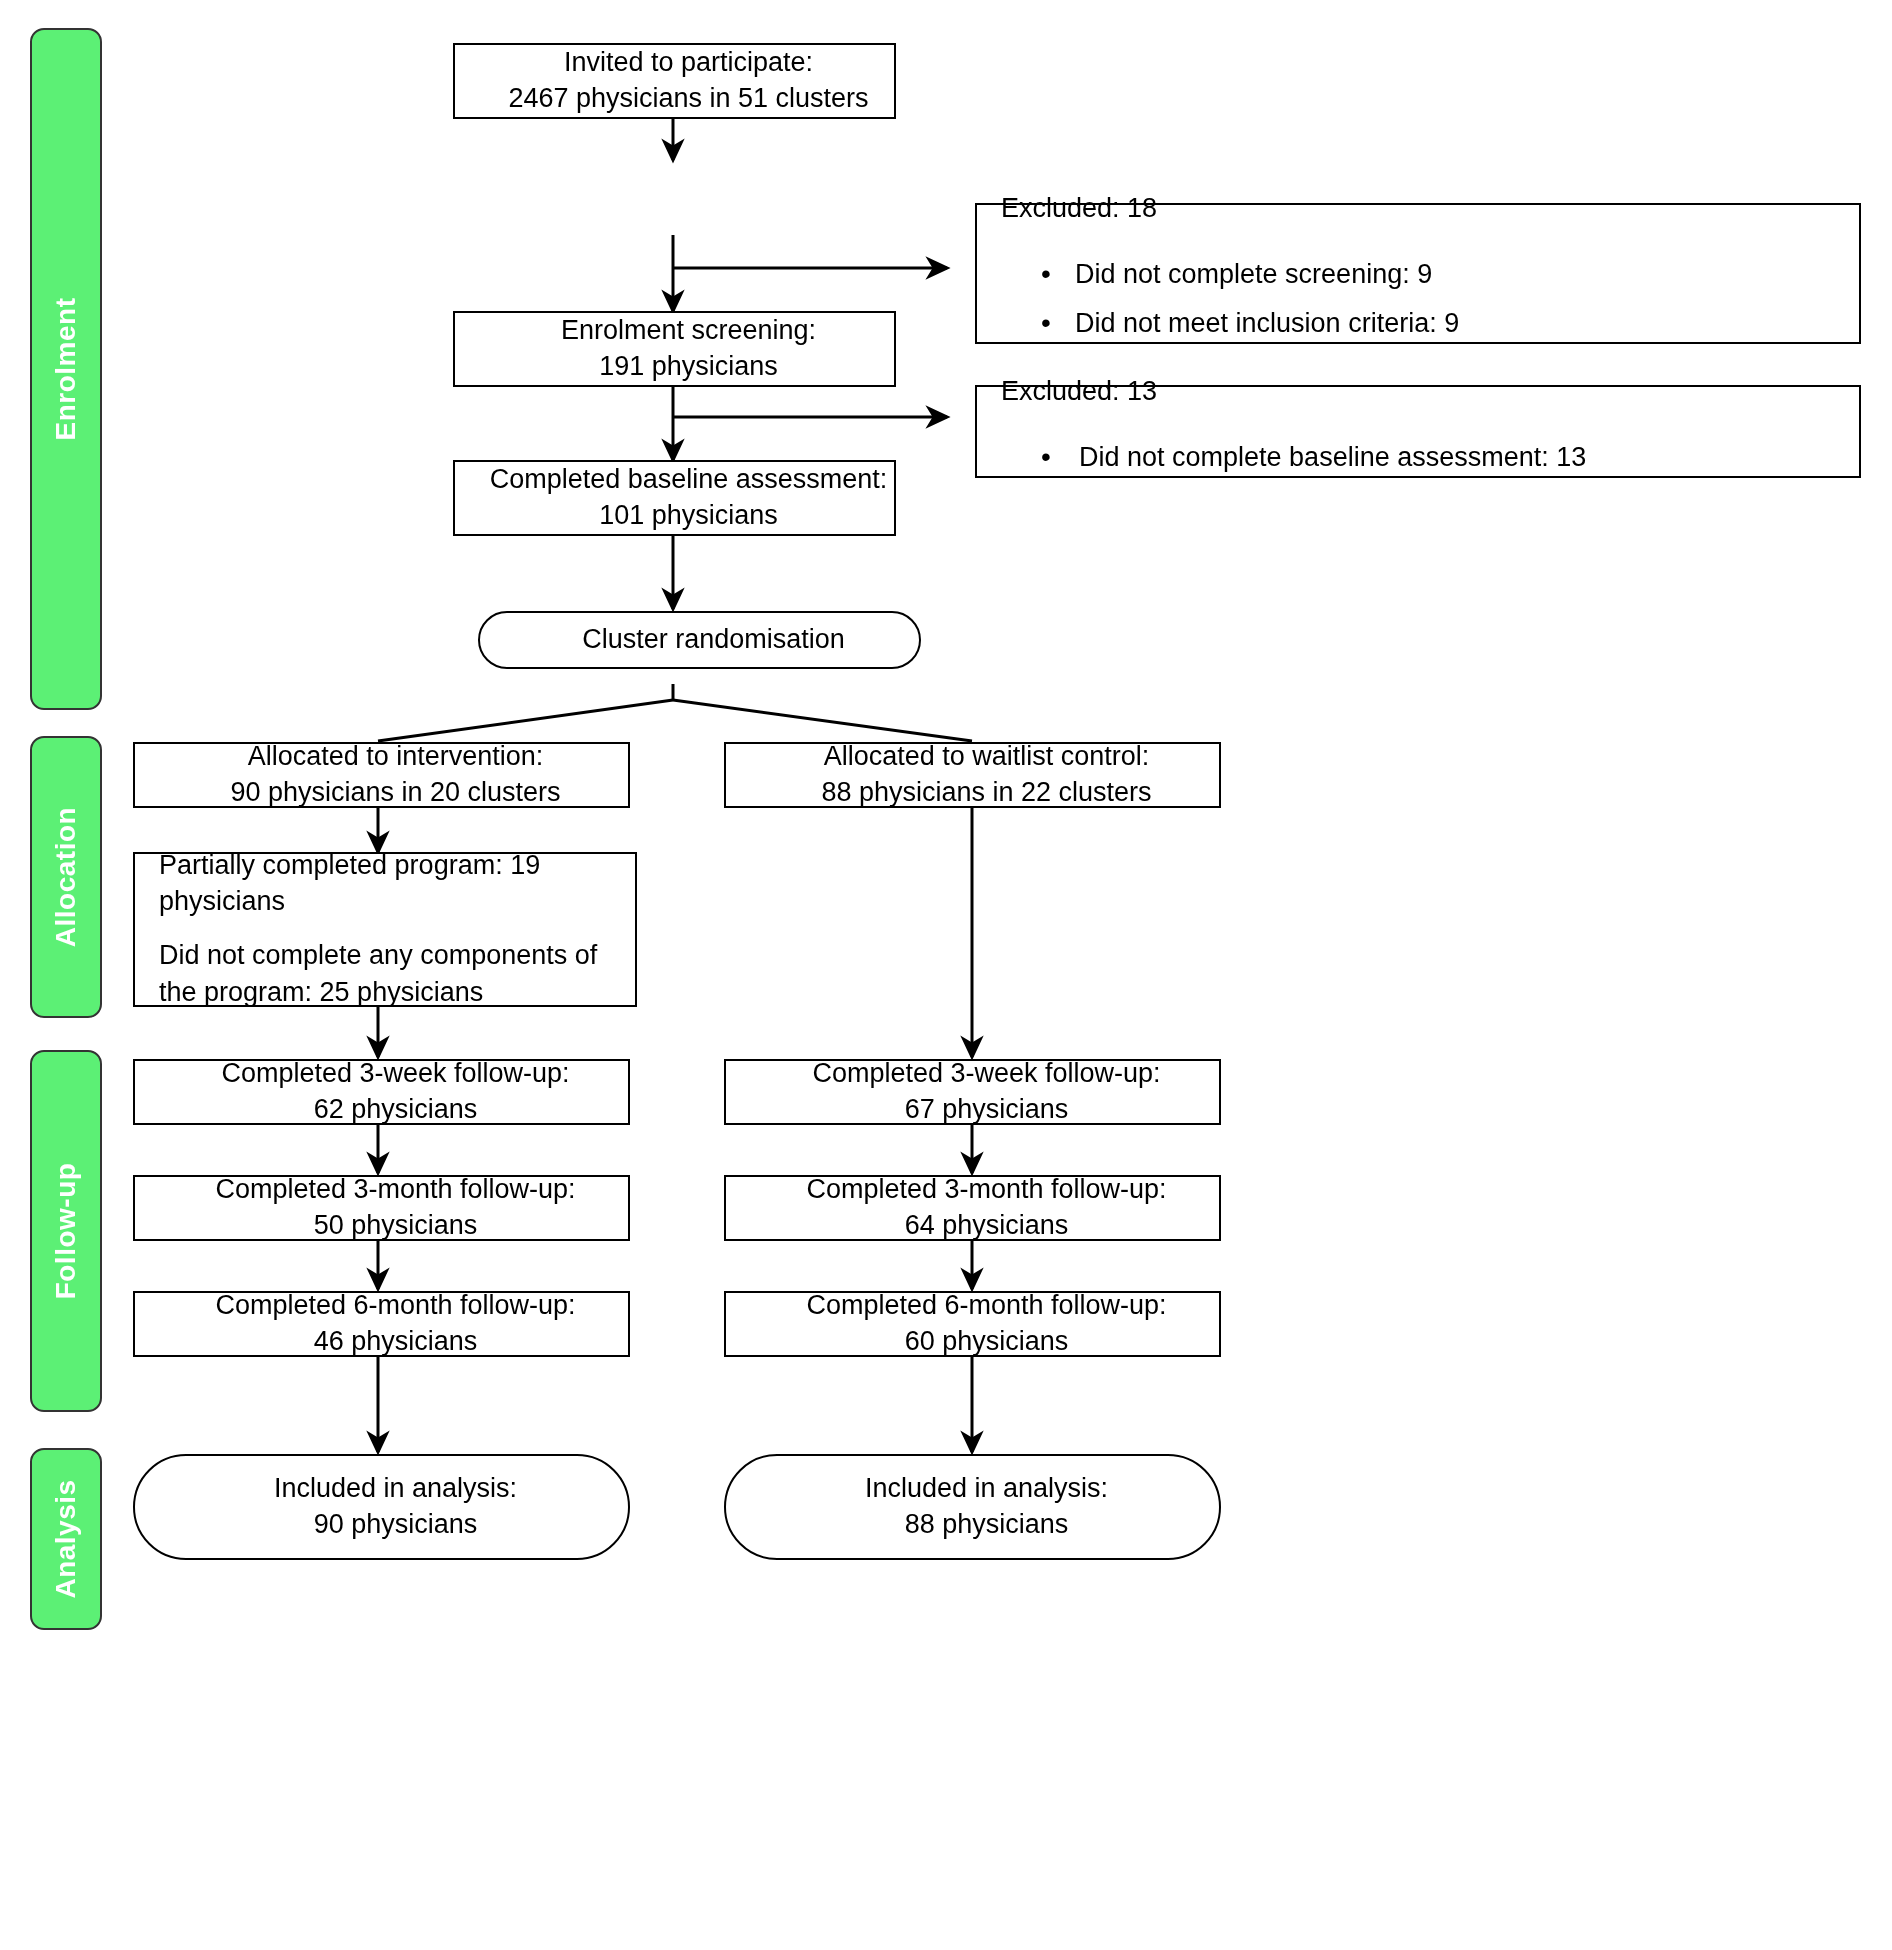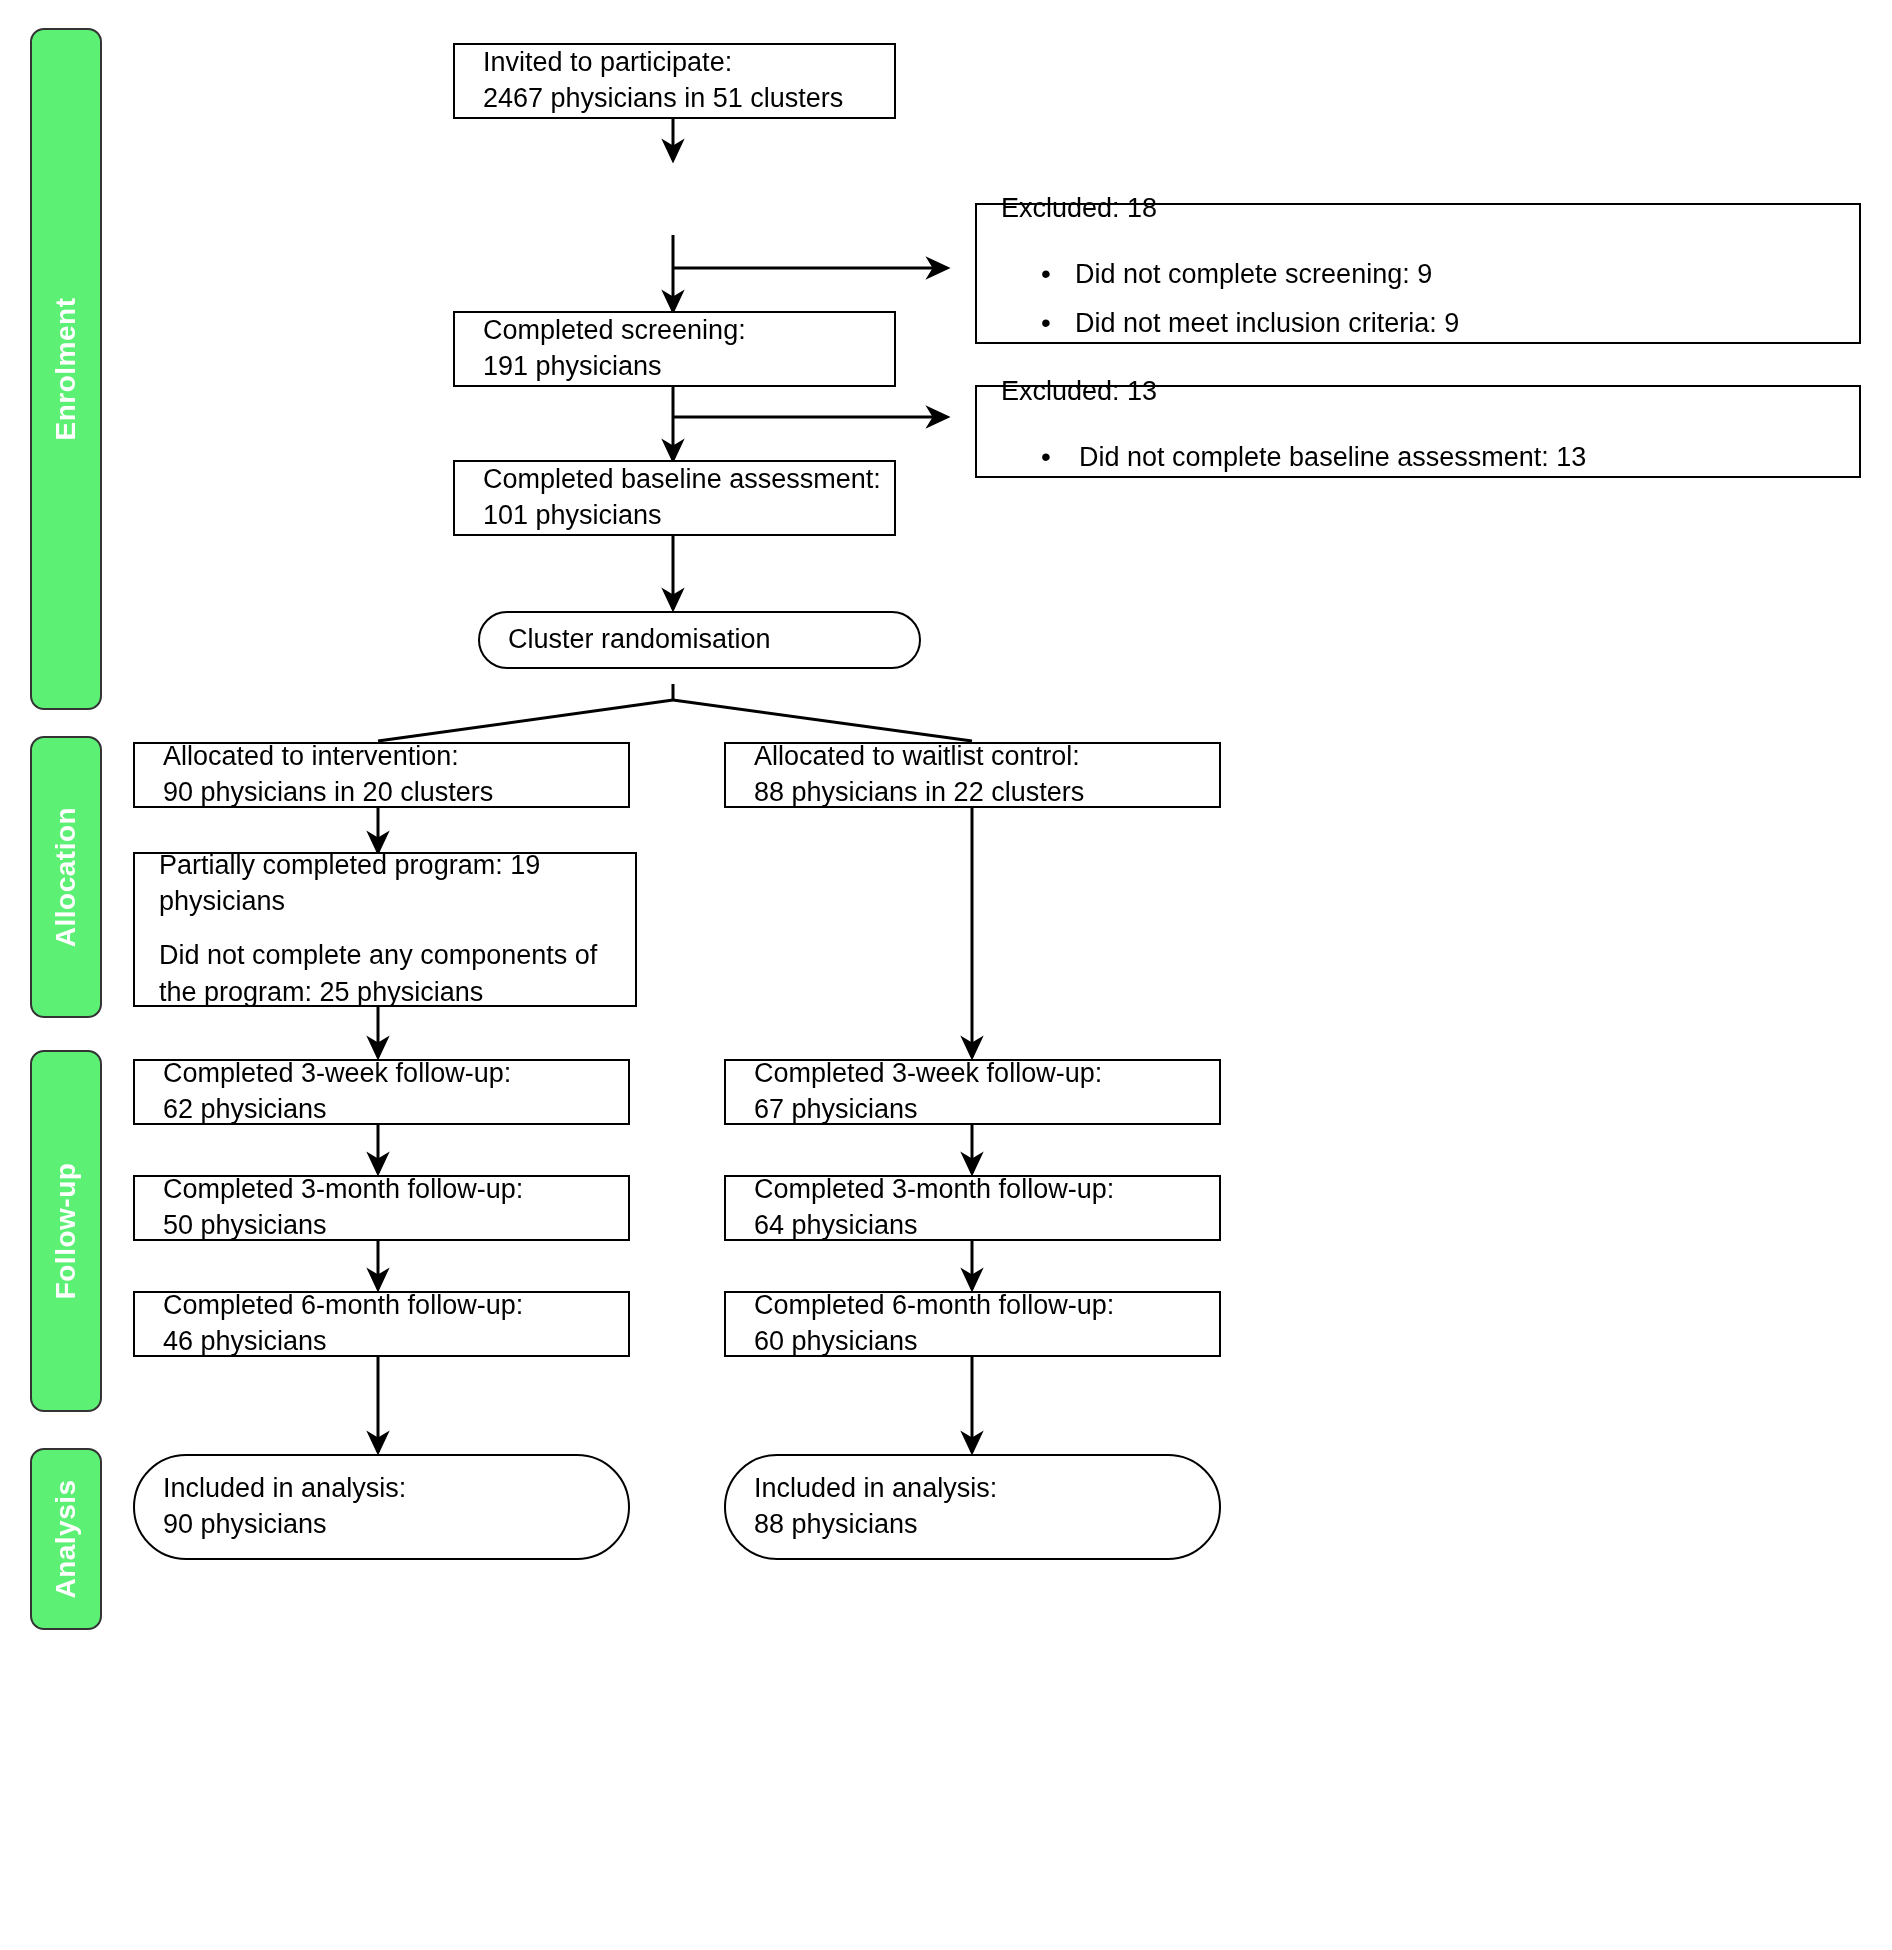--- a/index.html
+++ b/index.html
@@ -45,21 +45,21 @@
     font-family: "Liberation Sans", sans-serif;
   }
   
   .node {
     position: absolute;
     box-sizing: border-box;
     border: 2.5px solid #000000;
     background: #ffffff;
     display: flex;
     flex-direction: column;
-    align-items: flex-start;
+    align-items: center;
     justify-content: center;
     font-size: 27px;
     line-height: 1.32;
     color: #000000;
     text-align: center;
     font-family: "Liberation Sans", sans-serif;
     padding-left: 28px;
   }
   .node.rounded {
     border-radius: 70px;
@@ -171,21 +171,21 @@
 
   <div class="node left-align" style="left:975px; top:203px; width:886px; height:141px; padding-top:18px; padding-bottom:18px;">
     <span class="excl-title">Excluded: 18</span>
     <ul class="excl-list">
       <li>Did not complete screening: 9</li>
       <li>Did not meet inclusion criteria: 9</li>
     </ul>
   </div>
 
   <div class="node" style="left:453px; top:311px; width:443px; height:76px;">
-    <span class="line">Completed screening:</span>
+    <span class="line">Enrolment screening:</span>
     <span class="line">191 physicians</span>
   </div>
 
   <div class="node left-align" style="left:975px; top:385px; width:886px; height:93px; padding-top:14px; padding-bottom:14px;">
     <span class="excl-title">Excluded: 13</span>
     <ul class="excl-list single">
       <li>Did not complete baseline assessment: 13</li>
     </ul>
   </div>
 

